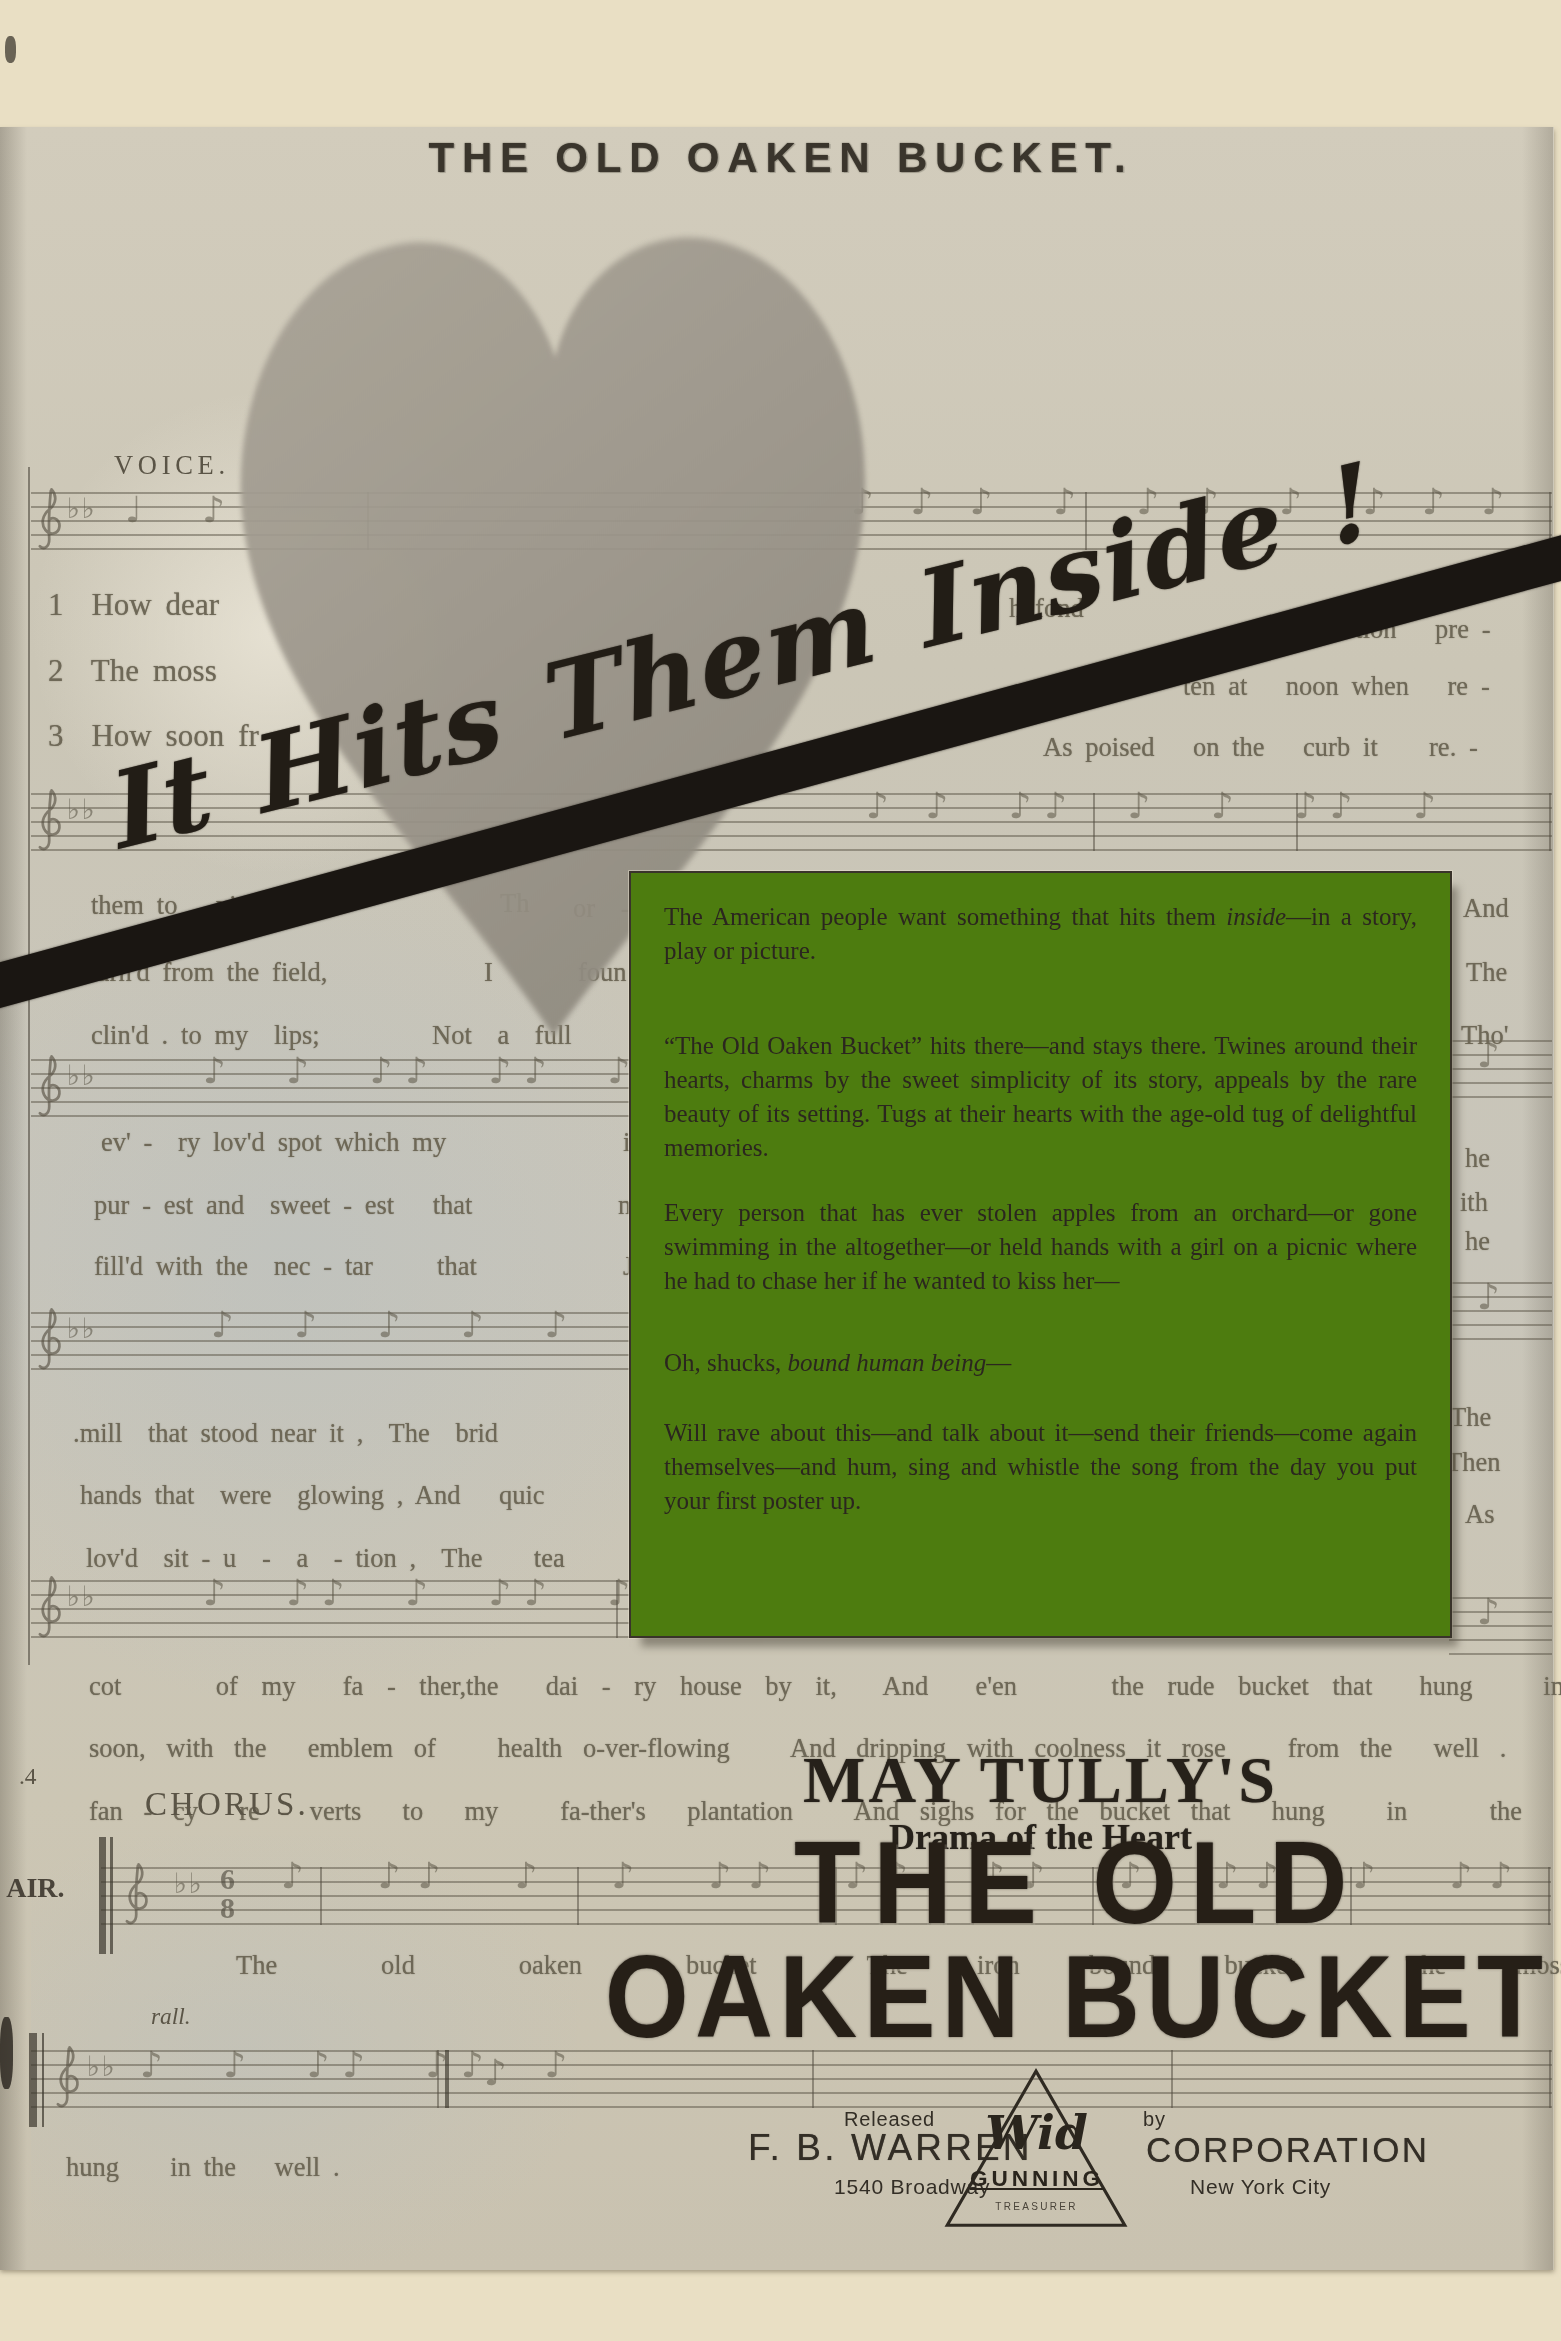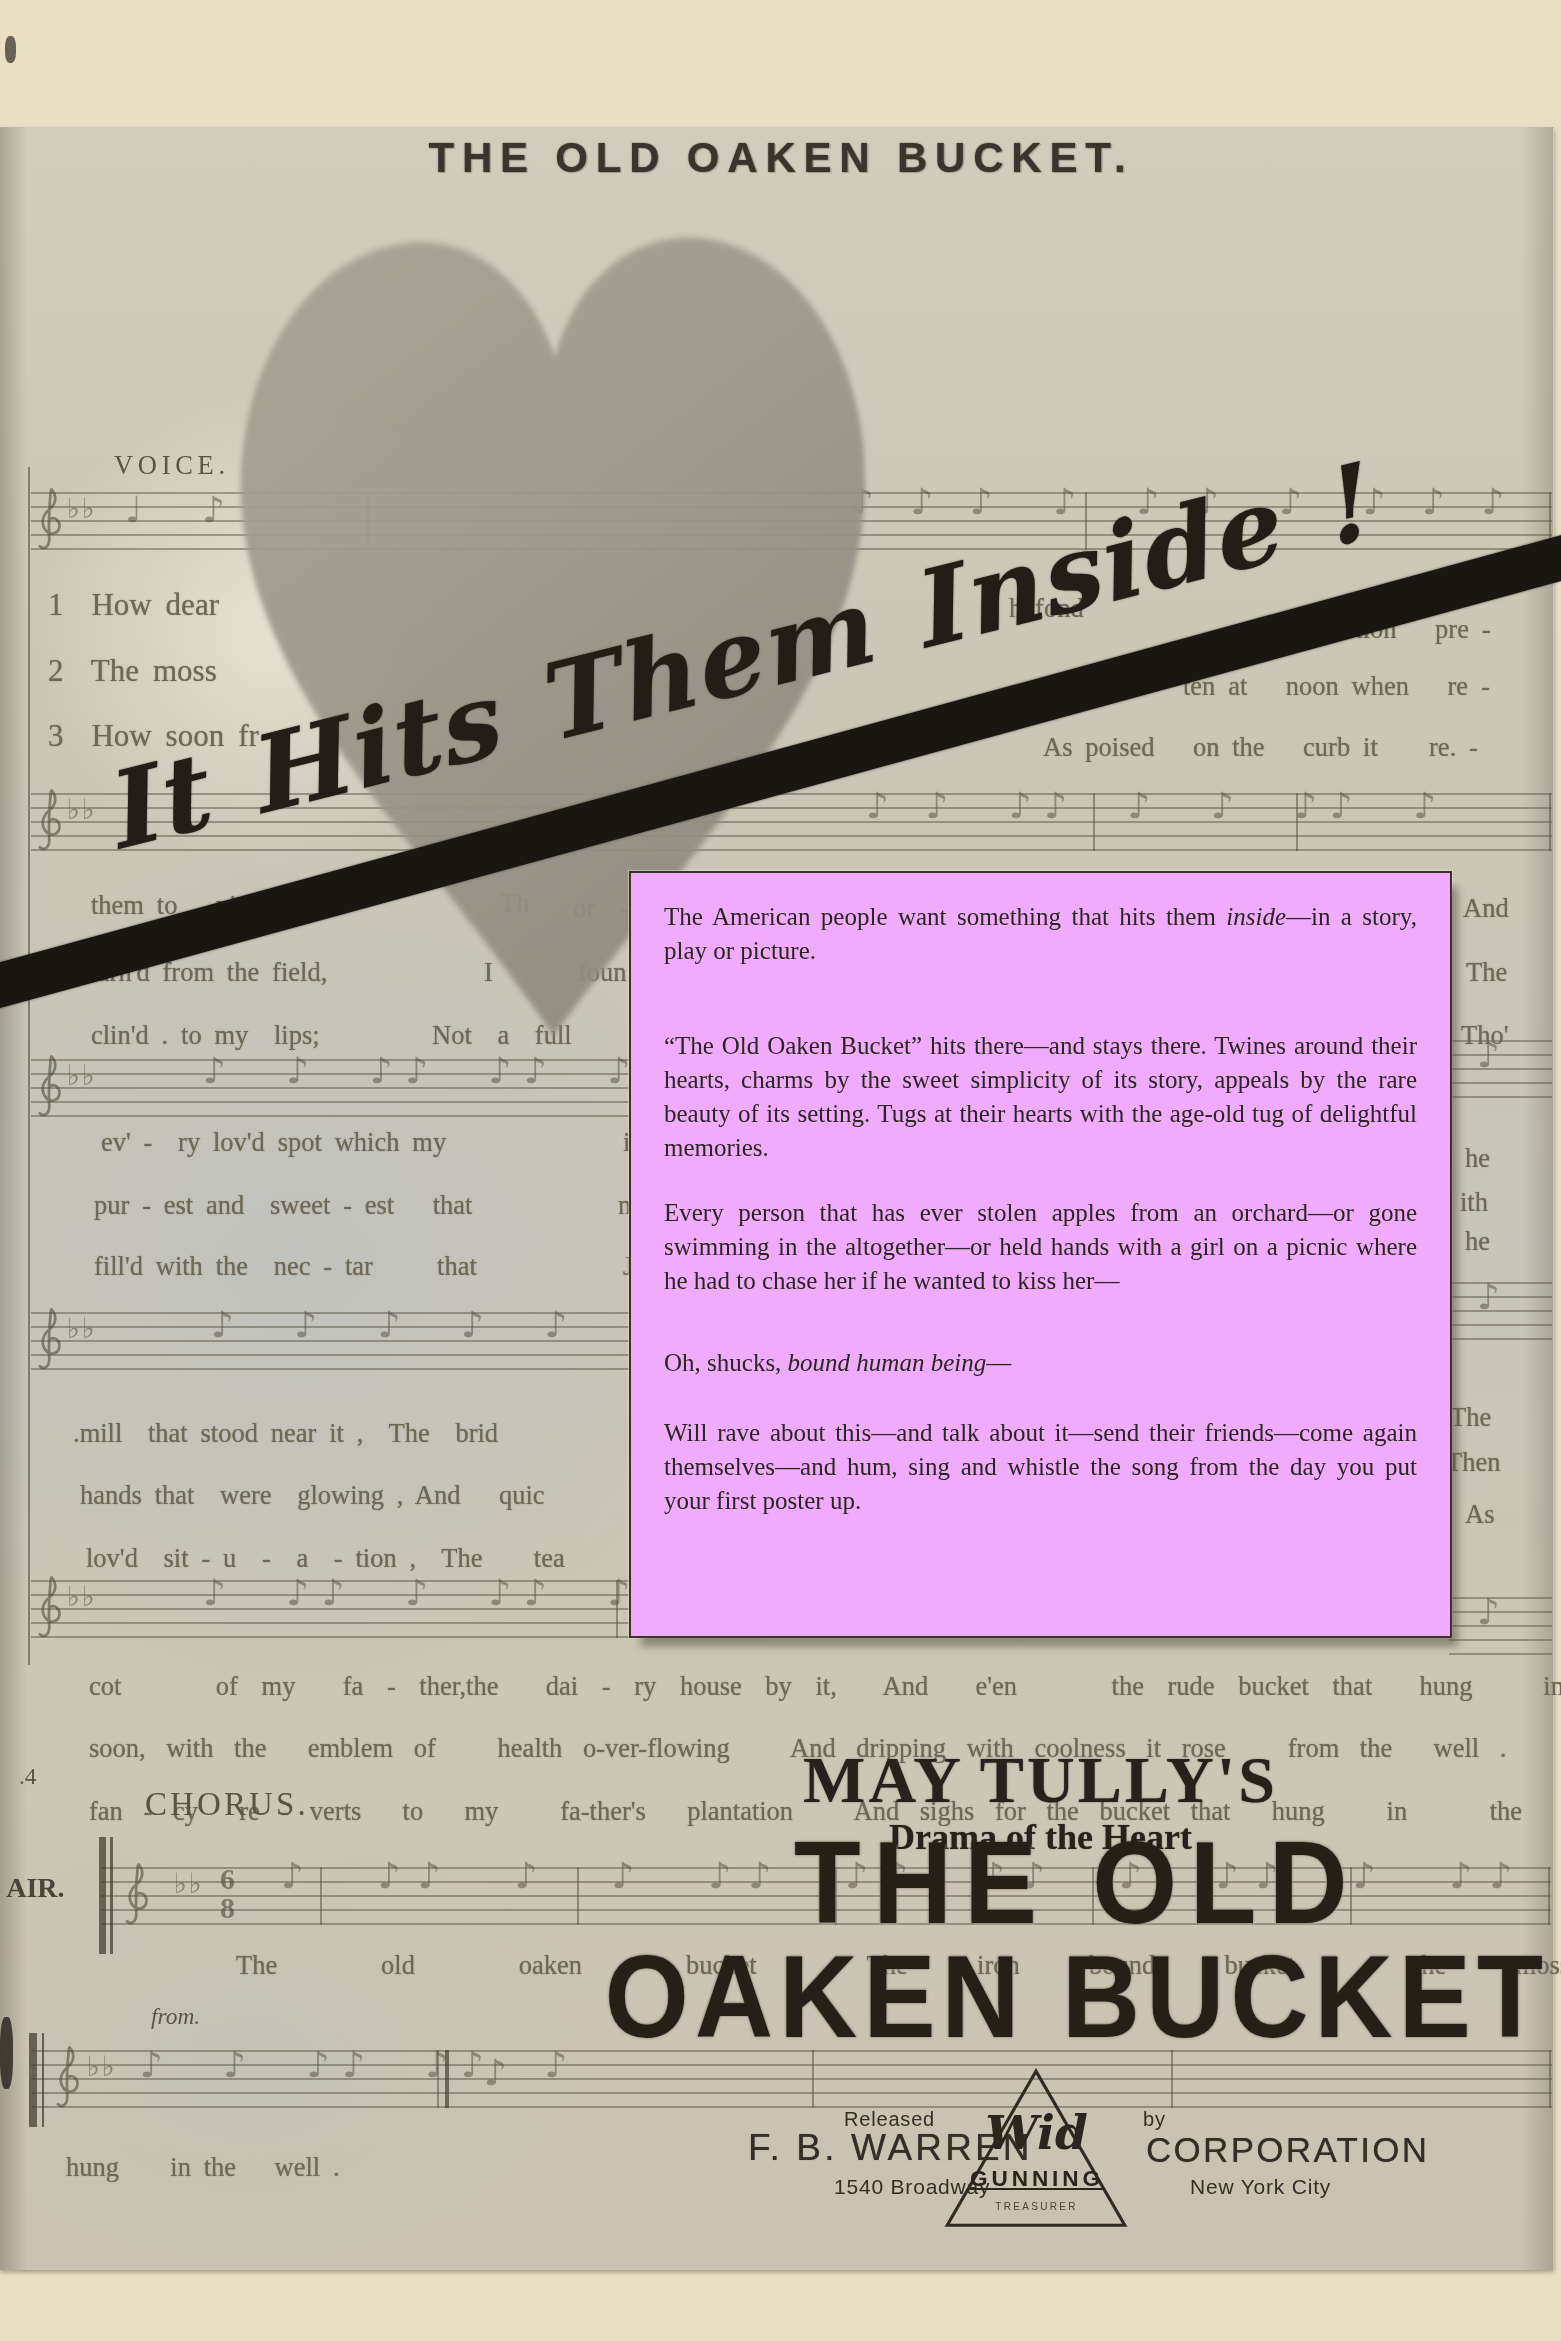--- a/index.html
+++ b/index.html
@@ -48,21 +48,21 @@
   
   .stripe{position:absolute;left:-47px;top:976px;width:1764px;height:44px;background:#1a1612;z-index:4;
     transform:rotate(-15.3deg);transform-origin:left center;box-shadow:0 0 2.3px rgba(26,22,18,.8);}
   .slogan{position:absolute;left:103px;top:751px;z-index:5;font-family:"DejaVu Serif",serif;
     font-style:italic;font-weight:bold;font-size:105px;color:#221d16;letter-spacing:1.6px;word-spacing:7.8px;
     transform:rotate(-14deg) skewX(-4deg);transform-origin:left top;white-space:pre;
     text-shadow:0 0 1.6px rgba(34,29,22,.7);}
 
   
   .copy-box{position:absolute;left:629px;top:871px;width:823px;height:767px;z-index:6;
-    background:#f0abfc;border:2.3px solid #39332a;box-sizing:border-box;padding:26.5px 33px 0 33px;
+    background:#4d7c0f;border:2.3px solid #39332a;box-sizing:border-box;padding:26.5px 33px 0 33px;
     box-shadow:9.4px 12.5px 7.8px -3.1px rgba(88,82,70,.55),0 0 0 0.8px rgba(236,229,210,.6);}
   .copy-box p{margin:0;font-size:25px;line-height:34px;text-align:justify;color:#2b261f;}
   .copy-box p.p1{margin-bottom:61px;}
   .copy-box p.p2{margin-bottom:31px;}
   .copy-box p.p3{margin-bottom:48px;}
   .copy-box p.p4{margin-bottom:36px;}
 
   
   .credit-name{position:absolute;left:629px;width:823px;top:1742px;text-align:center;z-index:7;
     font-weight:bold;font-size:66px;letter-spacing:3.1px;color:#26211a;text-shadow:0 0 1.6px rgba(38,33,26,.6);}
@@ -234,21 +234,21 @@
     <span class="notes" style="left:180px;top:-12.5px;letter-spacing:17px;">♪  ♪♪  ♪  ♪  ♪♪  ♪♪  ♪♪  ♪  ♪♪  ♪  ♪♪  ♪</span>
     <span class="bar" style="left:219px"></span>
     <span class="bar" style="left:476px"></span>
     <span class="bar" style="left:734px"></span>
     <span class="bar" style="left:991px"></span>
     <span class="bar" style="left:1249px"></span>
     <span class="bar" style="left:1447px"></span>
   </div>
 
   <div class="lyr" style="left:236px;top:1950px;word-spacing:28px;">The   old   oaken   bucket ,  The  iron  bound  bucket ,  The  moss  cover'd  bucket  that</div>
-  <div class="lbl" style="left:151px;top:2003px;font-size:23.4px;font-style:italic;">from.</div>
+  <div class="lbl" style="left:151px;top:2003px;font-size:23.4px;font-style:italic;">rall.</div>
 
   <div class="staff" style="left:31px;top:2050px;width:1521px;">
     <span class="bar-thick" style="left:-1.6px;top:-17px;width:7.8px;height:94px;"></span>
     <span class="bar-thick" style="left:11px;top:-17px;width:2.3px;height:94px;"></span>
     <svg class="clef" style="left:23.4px;" viewBox="0 0 34 96" width="26.5" height="75">
         <use href="#clef"></use>
       </svg>
     <span class="flats" style="left:56px;">♭♭</span>
     <span class="notes" style="left:109px;top:-6.2px;">♪  ♪  ♪♪  ♪♪  ♪</span>
     <span class="bar" style="left:406px"></span>

